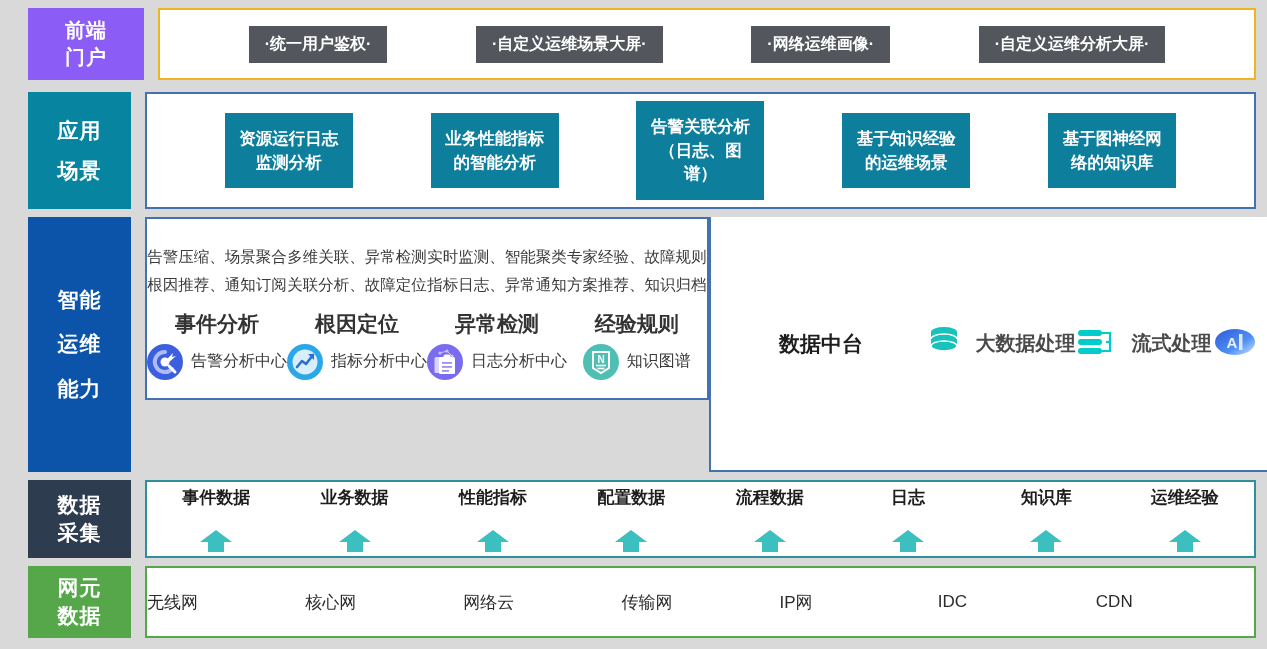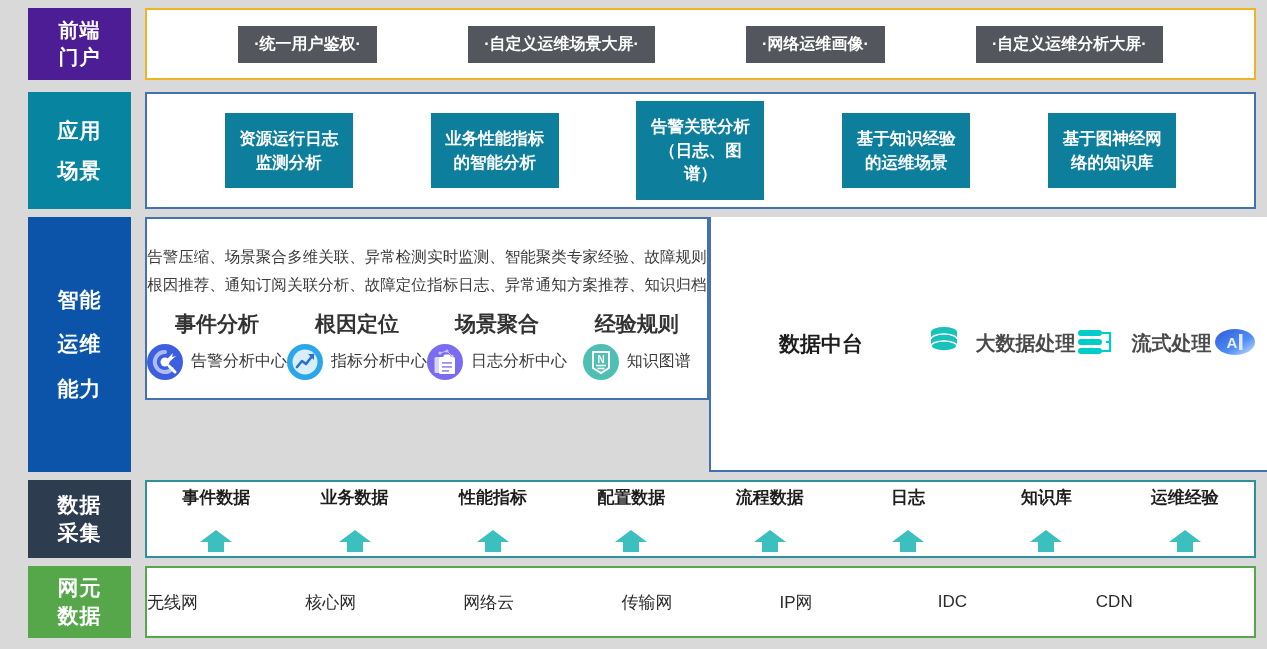--- a/index.html
+++ b/index.html
@@ -18,21 +18,21 @@
     color:#ffffff;font-weight:bold;letter-spacing:1px;
     box-sizing:border-box;flex:0 0 auto;
   }
   .row-label span{display:block;line-height:1.35;}
   .row-body{
     background:#ffffff;box-sizing:border-box;flex:1 1 auto;position:relative;
   }
 
   
   #row-portal{left:28px;top:8px;width:1228px;height:72px;}
-  #row-portal .row-label{width:103px;background:#4c1d95;font-size:20px;}
+  #row-portal .row-label{width:116px;background:#8b5cf6;font-size:20px;}
   #row-portal .row-body{
     margin-left:14px;border:2px solid #f0b323;
     display:flex;align-items:center;justify-content:space-evenly;
   }
   .portal-chip{
     background:#53565c;color:#ffffff;font-weight:bold;font-size:16px;
     padding:8px 16px;white-space:nowrap;
   }
 
   
@@ -185,21 +185,21 @@
                 <polygon points="21,10 27,10 27,16" fill="#2b6fd6"></polygon>
               </svg>
             </span>
             <span class="cap-foot-label">指标分析中心</span>
           </div>
         </div>
 
         <div class="cap-col">
           <div class="cap-line">实时监测、智能聚类</div>
           <div class="cap-line">指标日志、异常通知</div>
-          <div class="cap-title">场景聚合</div>
+          <div class="cap-title">异常检测</div>
           <div class="cap-foot">
             <span class="icon-circle">
               <svg width="36" height="36" viewBox="0 0 36 36">
                 <circle cx="18" cy="18" r="18" fill="#7a6cf0"></circle>
                 <circle cx="13" cy="9" r="1.6" fill="#c9c2fb"></circle>
                 <circle cx="20" cy="7" r="1.6" fill="#c9c2fb"></circle>
                 <circle cx="25" cy="12" r="1.6" fill="#c9c2fb"></circle>
                 <line x1="13" y1="9" x2="20" y2="7" stroke="#c9c2fb" stroke-width="1"></line>
                 <line x1="20" y1="7" x2="25" y2="12" stroke="#c9c2fb" stroke-width="1"></line>
                 <rect x="7.5" y="13" width="15" height="16" rx="1.5" fill="#d9d4fb"></rect>

